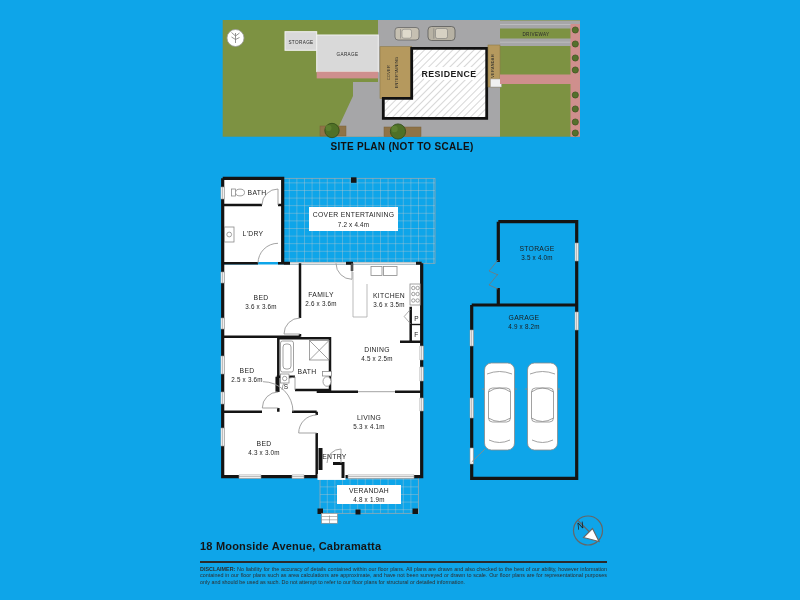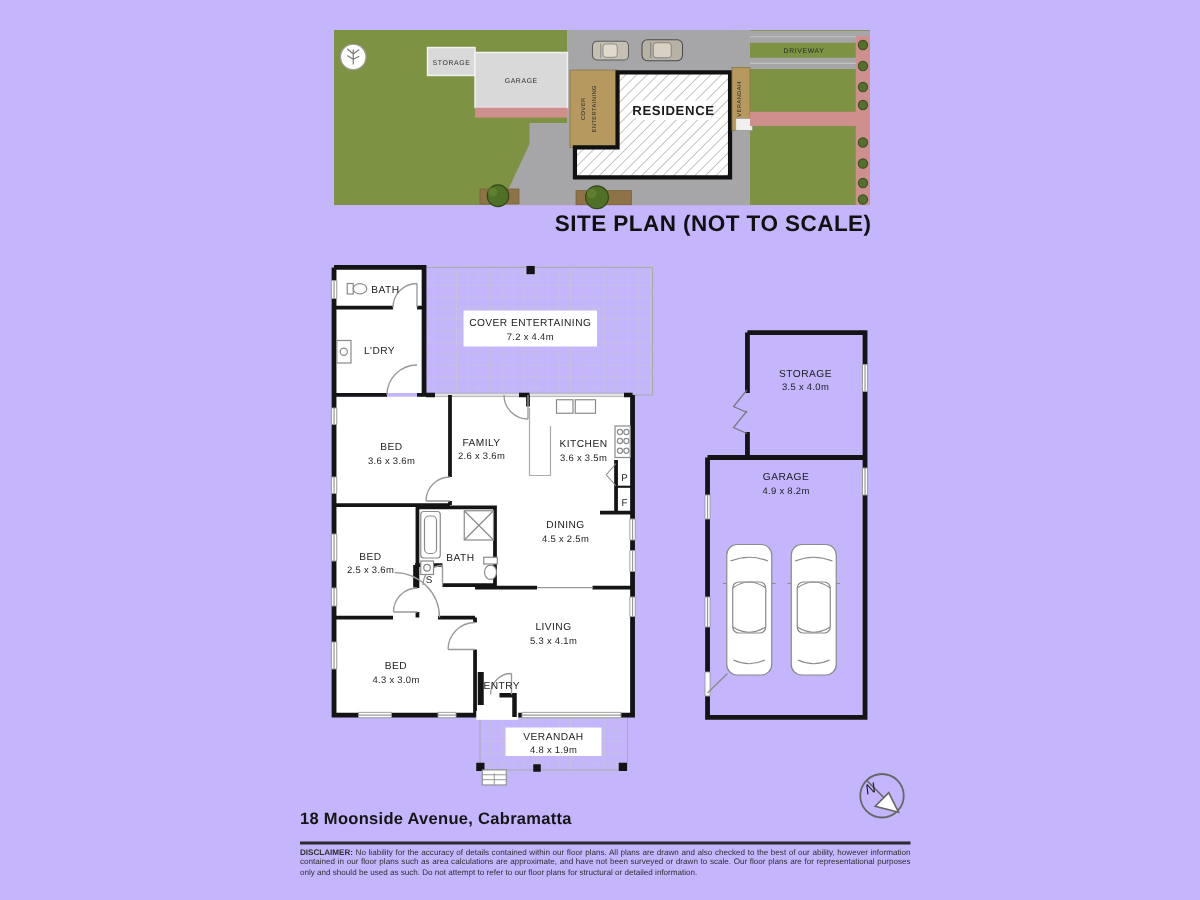--- a/index.html
+++ b/index.html
@@ -1,27 +1,27 @@
 <!DOCTYPE html>
 <html><head>
 <meta charset="utf-8">
 <style>
   html,body{margin:0;padding:0;background:#fff;}
-  .page{position:relative;width:800px;height:600px;background:#c4b5fd;overflow:hidden;
+  .page{position:relative;width:800px;height:600px;background:#0ea5e9;overflow:hidden;
         font-family:"Liberation Sans",sans-serif;}
   svg{position:absolute;left:0;top:0;}
   svg text{font-family:"Liberation Sans",sans-serif;fill:#1c1c1c;}
   .room-name{font-size:6.8px;letter-spacing:.3px;}
   .room-dims{font-size:6.3px;letter-spacing:.2px;}
   .marker{font-size:6.5px;}
   .sp-label{font-size:4.6px;letter-spacing:.4px;fill:#2a2a2a;}
   .sp-vert{font-size:3.8px;letter-spacing:.3px;fill:#2a2a2a;}
   .sp-res{font-size:8.8px;font-weight:bold;letter-spacing:.4px;}
-  .caption{position:absolute;left:223px;top:141px;width:358px;text-align:right;
-           font-size:15px;font-weight:bold;letter-spacing:.3px;color:#111;}
+  .caption{position:absolute;left:223px;top:141px;width:358px;text-align:center;
+           font-size:10px;font-weight:bold;letter-spacing:.3px;color:#111;}
   .address{position:absolute;left:200px;top:540px;width:420px;font-size:11px;
            font-weight:bold;color:#151515;letter-spacing:.2px;}
   .rule{position:absolute;left:200px;top:561px;width:407px;height:1.6px;background:#2b2b2b;}
   .disclaimer{position:absolute;left:200px;top:566px;width:407px;font-size:5.4px;
               line-height:6.3px;color:#2e2e2e;text-align:justify;}
   .disclaimer b{font-weight:bold;}
 </style>
 </head>
 <body>
 

